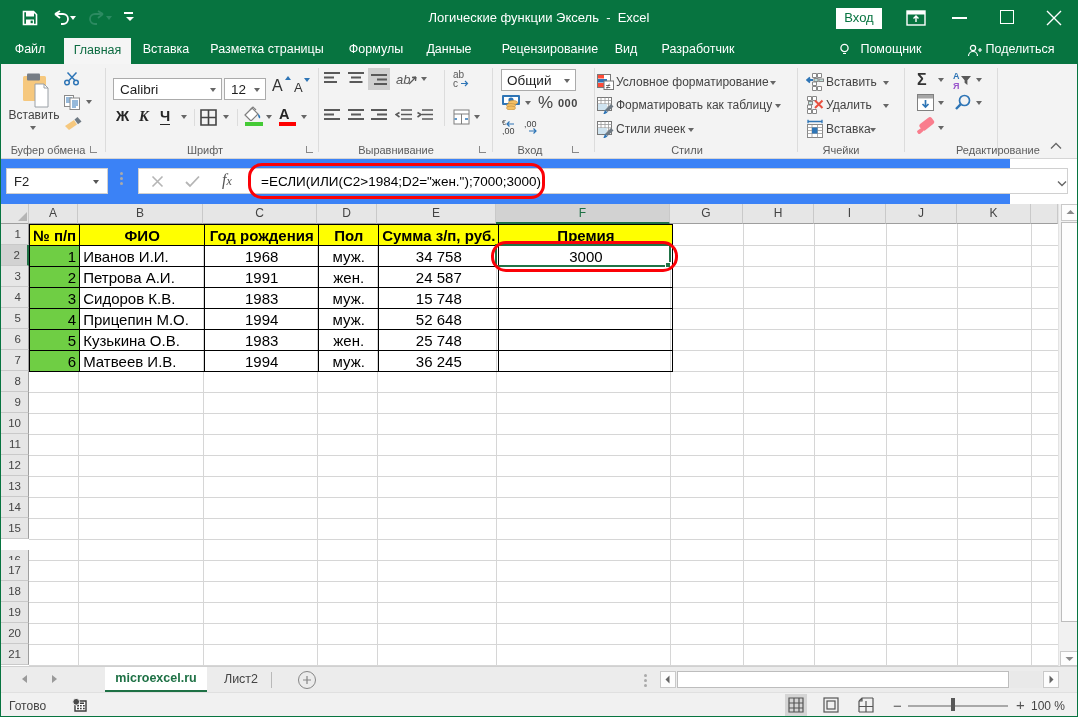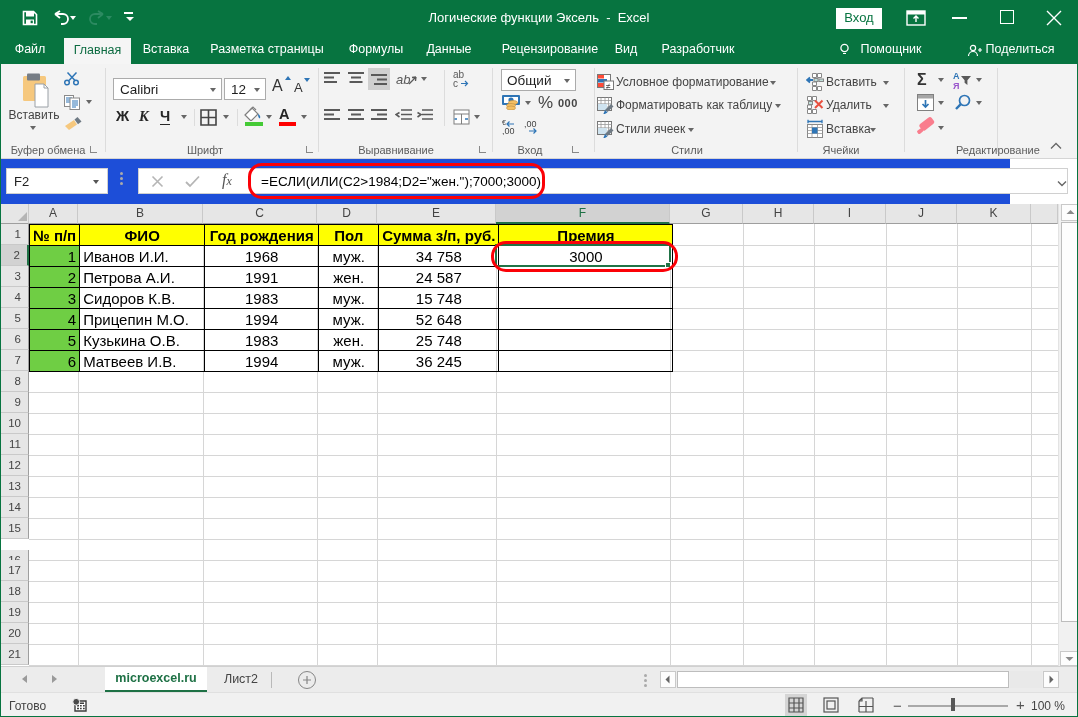--- a/index.html
+++ b/index.html
@@ -12,21 +12,21 @@
 .tab{position:absolute;top:0;height:28px;color:#fff;font-size:12.5px;line-height:27px;text-align:center;white-space:nowrap;width:130px}
 .tabsel{background:#f5f5f5;color:#0c6b41;top:2px;height:26px;line-height:25px}
 
 #ribbon{left:0;top:64px;width:1078px;height:95px;background:#f3f3f3;border-bottom:1px solid #d5d5d5}
 .gsep{position:absolute;top:4px;width:1px;height:84px;background:#dcdcdc}
 .glabel{position:absolute;top:80px;font-size:11px;color:#5c5c5c;text-align:center}
 .rtext{font-size:12px;color:#444}
 .dd{position:absolute;width:0;height:0;border-left:3.5px solid transparent;border-right:3.5px solid transparent;border-top:4px solid #666}
 .launch{position:absolute;width:7px;height:7px;border-left:1px solid #888;border-bottom:1px solid #888}
 
-#fbar{left:0;top:159px;width:1010px;height:45px;background:#1d4ed8}
+#fbar{left:0;top:159px;width:1010px;height:45px;background:#3b82f6}
 #namebox{position:absolute;left:6px;top:9px;width:102px;height:26px;background:#fff;border:1px solid #d0d0d0}
 #fxbox{position:absolute;left:138px;top:9px;width:930px;height:26px;background:#fff;border:1px solid #d0d0d0}
 
 #sheet{left:0;top:204px;width:1058px;height:462px;background:#fff;overflow:hidden}
 .colhdr{position:absolute;top:0;height:20px;background:#e6e6e6;border-right:1px solid #c9c9c9;border-bottom:1px solid #9e9e9e;font-size:12px;color:#444;text-align:center;line-height:19px}
 .rowhdr{position:absolute;left:0;width:29px;height:21px;background:#e6e6e6;border-right:1px solid #9e9e9e;border-bottom:1px solid #c9c9c9;font-size:11.5px;color:#444;text-align:right;line-height:20px;padding-right:7px}
 .gv{position:absolute;top:20px;width:1px;background:#d6d6d6;height:442px}
 .gh{position:absolute;left:29px;width:1029px;height:1px;background:#d6d6d6}
 
 #tbl{position:absolute;left:29px;top:20px;border-collapse:collapse;table-layout:fixed}

